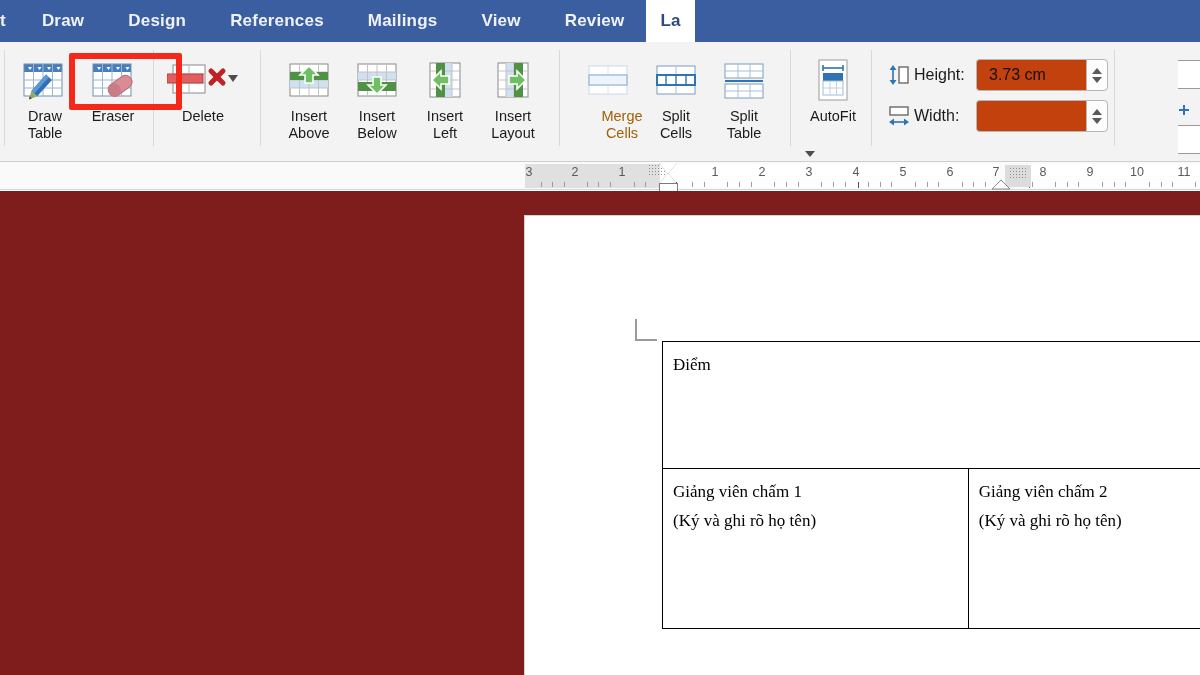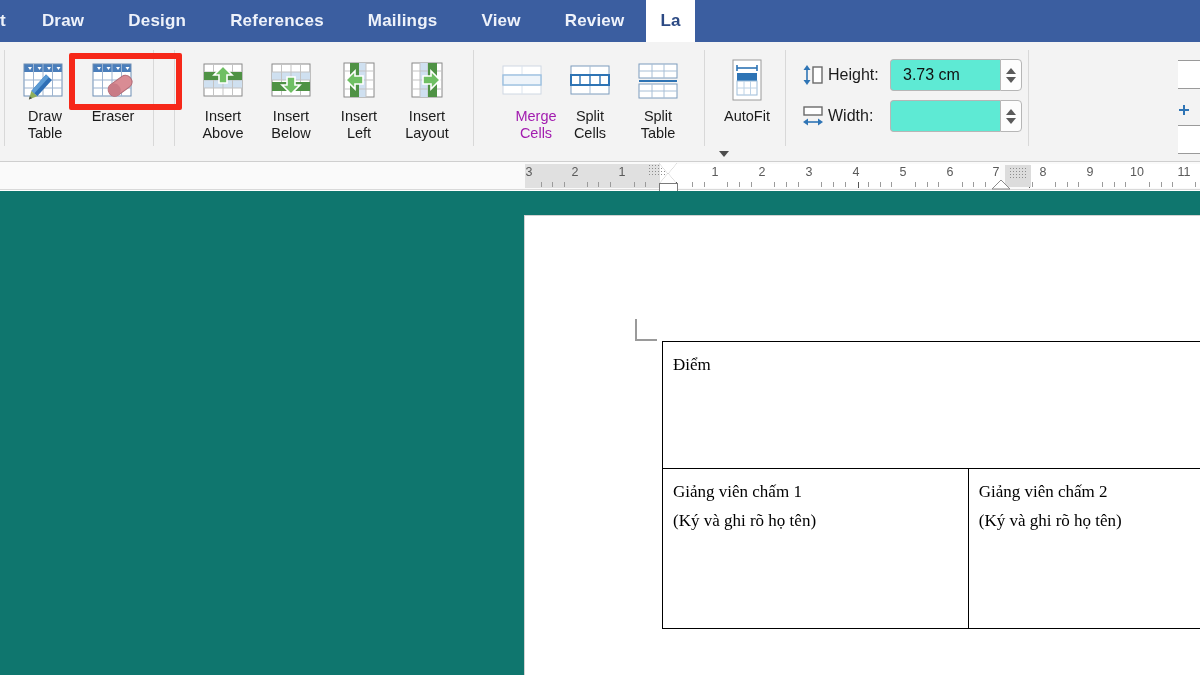--- a/index.html
+++ b/index.html
@@ -53,21 +53,21 @@
     display: flex; flex-direction: column; align-items: center;
     padding-top: 6px;
     cursor: default;
   }
   .btn .glyph { height: 52px; display: flex; align-items: center; justify-content: center; }
   .btn .lbl {
     margin-top: 2px;
     font-size: 14.5px; line-height: 17px;
     color: #1b1b1b; text-align: center;
   }
-  .btn.disabled .lbl { color: #a21caf; margin-left: 28px; }
+  .btn.disabled .lbl { color: #a16207; margin-left: 28px; }
 
   .dd-arrow {
     width: 0; height: 0;
     border-left: 5px solid transparent;
     border-right: 5px solid transparent;
     border-top: 6px solid #4d4d4d;
   }
 
   
   .highlight-box {
@@ -80,21 +80,21 @@
   }
 
   
   .sizefields { display: flex; flex-direction: column; gap: 7px; padding-top: 16px; }
   .fieldrow { display: flex; align-items: center; height: 34px; }
   .fieldrow .ficon { width: 30px; display:flex; align-items:center; justify-content:center; }
   .fieldrow .flabel { font-size: 16px; color: #1b1b1b; width: 62px; }
   .spinwrap { display: flex; align-items: stretch; height: 32px; }
   .spininput {
     width: 110px; height: 32px;
-    background: #5eead4;
+    background: #c2410c;
     border: 1px solid #b6b6b6;
     border-right: none;
     border-radius: 4px 0 0 4px;
     display: flex; align-items: center;
     padding-left: 12px;
     font-size: 16px; color: #111;
   }
   .spinbtns {
     width: 22px; height: 32px;
     background: #fdfdfd;
@@ -157,21 +157,21 @@
   .colmarker .dots {
     position:absolute; left:4px; top:2px; width:18px; height:11px;
     background-image: radial-gradient(#8d8d8d 0.7px, transparent 0.8px);
     background-size: 3px 3px;
   }
 
   
   .workspace {
     position: absolute; top: 191px; left: 0;
     width: 1200px; height: 484px;
-    background: #0f766e;
+    background: #7f1d1d;
   }
   .page {
     position: absolute; left: 524px; top: 24px;
     width: 676px; height: 460px;
     background: #ffffff;
     border-left: 1px solid #d2d2d2;
     border-top: 1px solid #d2d2d2;
   }
   .margin-corner {
     position: absolute; left: 110px; top: 103px;
@@ -293,20 +293,41 @@
                 <rect x="22" y="22" width="12" height="13" rx="6" fill="#c97b86"></rect>
               </g>
             </svg>
           </div>
           <div class="lbl"><span>Eraser</span></div>
         </div>
       </div>
 
       <div class="sep"></div>
 
+      <div class="group">
+        <div class="btn" style="width:86px;">
+          <div class="glyph">
+            <svg width="72" height="44" viewBox="0 0 72 44">
+              <rect x="6" y="7" width="32" height="28" fill="#ffffff" stroke="#8a8a8a" stroke-width="1"></rect>
+              <g stroke="#b9b9b9" stroke-width="1">
+                <line x1="6" y1="16" x2="38" y2="16"></line>
+                  <line x1="6" y1="25" x2="38" y2="25"></line>
+                <line x1="22" y1="7" x2="22" y2="35"></line>
+              </g>
+              <rect x="0" y="16" width="36" height="9" fill="#e06060" stroke="#c23b3b" stroke-width="1"></rect>
+              <g stroke="#bf2222" stroke-width="5" stroke-linecap="round">
+                <line x1="44" y1="13" x2="56" y2="25"></line>
+                  <line x1="56" y1="13" x2="44" y2="25"></line>
+              </g>
+              <polygon points="61,17 71,17 66,24" fill="#4d4d4d"></polygon>
+            </svg>
+          </div>
+          <div class="lbl"><span>Delete</span></div>
+        </div>
+      </div>
 
       <div class="sep" style="margin-left:14px;"></div>
 
       <div class="group" style="margin-left:8px;">
         <div class="btn">
           <div class="glyph">
             <svg width="46" height="44" viewBox="0 0 46 44">
               <rect x="4" y="6" width="38" height="32" fill="#ffffff" stroke="#8a8a8a" stroke-width="1"></rect>
               <rect x="4" y="14" width="38" height="8" fill="#cfe0f0"></rect>
               <rect x="4" y="22" width="38" height="8" fill="#cfe0f0"></rect>

